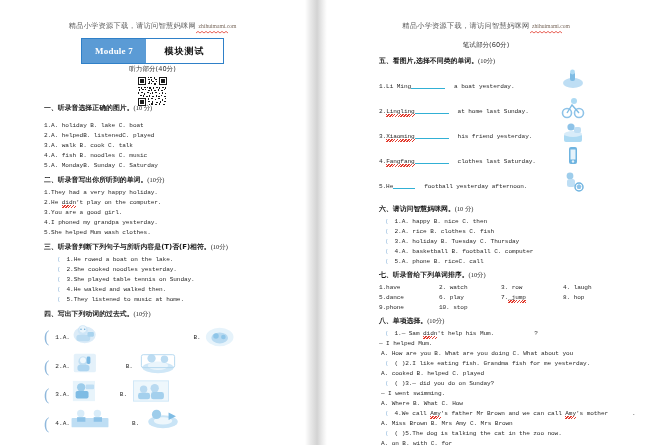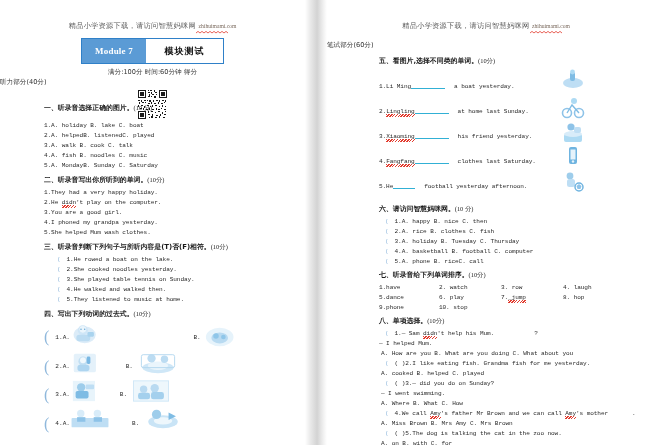--- a/index.html
+++ b/index.html
@@ -44,21 +44,21 @@
     font-family: "Liberation Serif", serif; font-weight: bold; font-size: 9px;
     display: flex; align-items: center; justify-content: center; letter-spacing: .2px;
   }
   .banner .b2 {
     background: #ffffff; color: #111; flex: 1;
     font-family: Liberation Mono, monospace; font-weight: bold; font-size: 9px;
     display: flex; align-items: center; justify-content: center; letter-spacing: 1px;
   }
 
   .score-line { text-align: center; font-size: 6.6px; color: #333; margin-top: 4px; font-family: "DejaVu Sans", sans-serif; }
-  .part-line  { font-size: 6.6px; color: #333; margin-top: 1px; font-family: "DejaVu Sans", sans-serif; }
+  .part-line  { text-align: center; font-size: 6.6px; color: #333; margin-top: 1px; font-family: "DejaVu Sans", sans-serif; }
 
   
   .qr { margin: 3px auto 0 auto; width: 29px; height: 29px; display: block; }
 
   
   .body-left  { position: absolute; left: 44px; top: 99px; width: 232px; }
   .body-right { position: absolute; left: 0px;  top: 32px; width: 318px; }
 
   .subhead { font-size: 6.8px; font-weight: bold; color: #1b1b1b; font-family: "DejaVu Sans", sans-serif; margin-bottom: 2px; }
   .sechead { font-size: 6.9px; font-weight: bold; color: #1b1b1b; font-family: "DejaVu Sans", sans-serif; margin: 4px 0 3px 0; }
@@ -130,21 +130,20 @@
       </div>
       <svg class="squiggle" viewBox="0 0 46 3" preserveAspectRatio="none" style="margin-left:196px;">
         <path d="M0 2 L2 0.4 L4 2 L6 0.4 L8 2 L10 0.4 L12 2 L14 0.4 L16 2 L18 0.4 L20 2 L22 0.4 L24 2 L26 0.4 L28 2 L30 0.4 L32 2" stroke="#e23b2e" stroke-width="0.8" fill="none"></path>
       </svg>
 
       <div class="banner">
         <div class="b1">Module 7</div>
         <div class="b2">模块测试</div>
       </div>
 
-      <div class="score-line">满分:100分  时间:60分钟  得分</div>
       <div class="part-line">听力部分(40分)</div>
 
       <svg class="qr" viewBox="0 0 29 29" shape-rendering="crispEdges">
         <rect width="29" height="29" fill="#fff"></rect>
         <g fill="#1a1a1a">
           <rect x="0" y="0" width="8" height="8"></rect>
             <rect x="1" y="1" width="6" height="6" fill="#fff"></rect>
             <rect x="2" y="2" width="4" height="4"></rect>
           <rect x="21" y="0" width="8" height="8"></rect>
             <rect x="22" y="1" width="6" height="6" fill="#fff"></rect>

